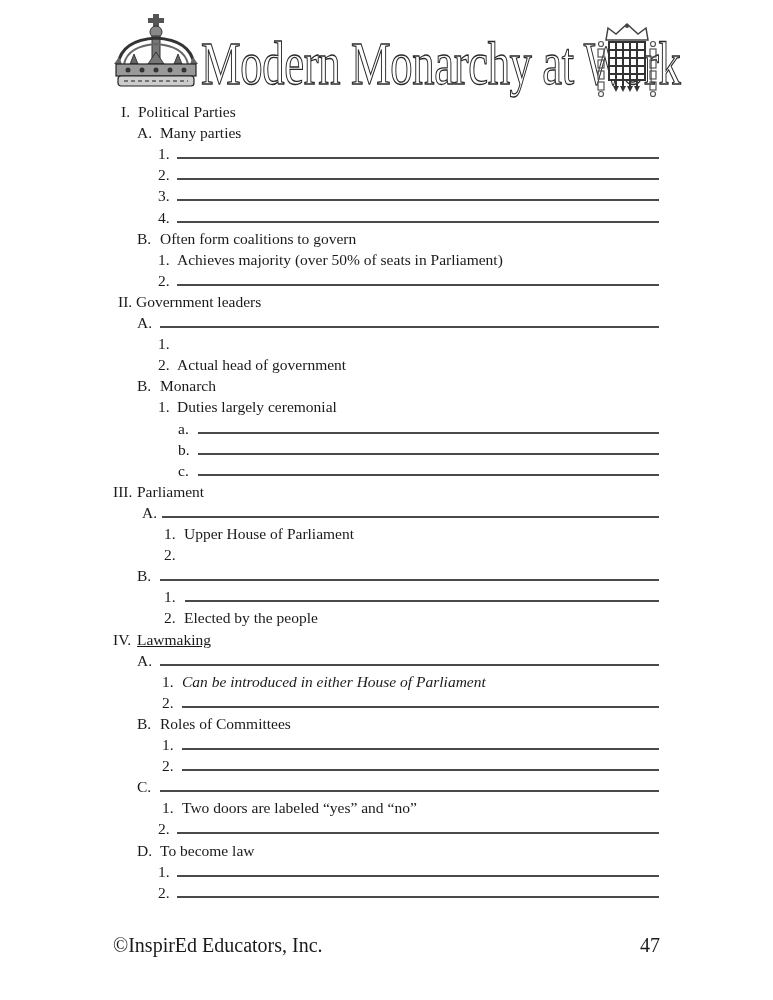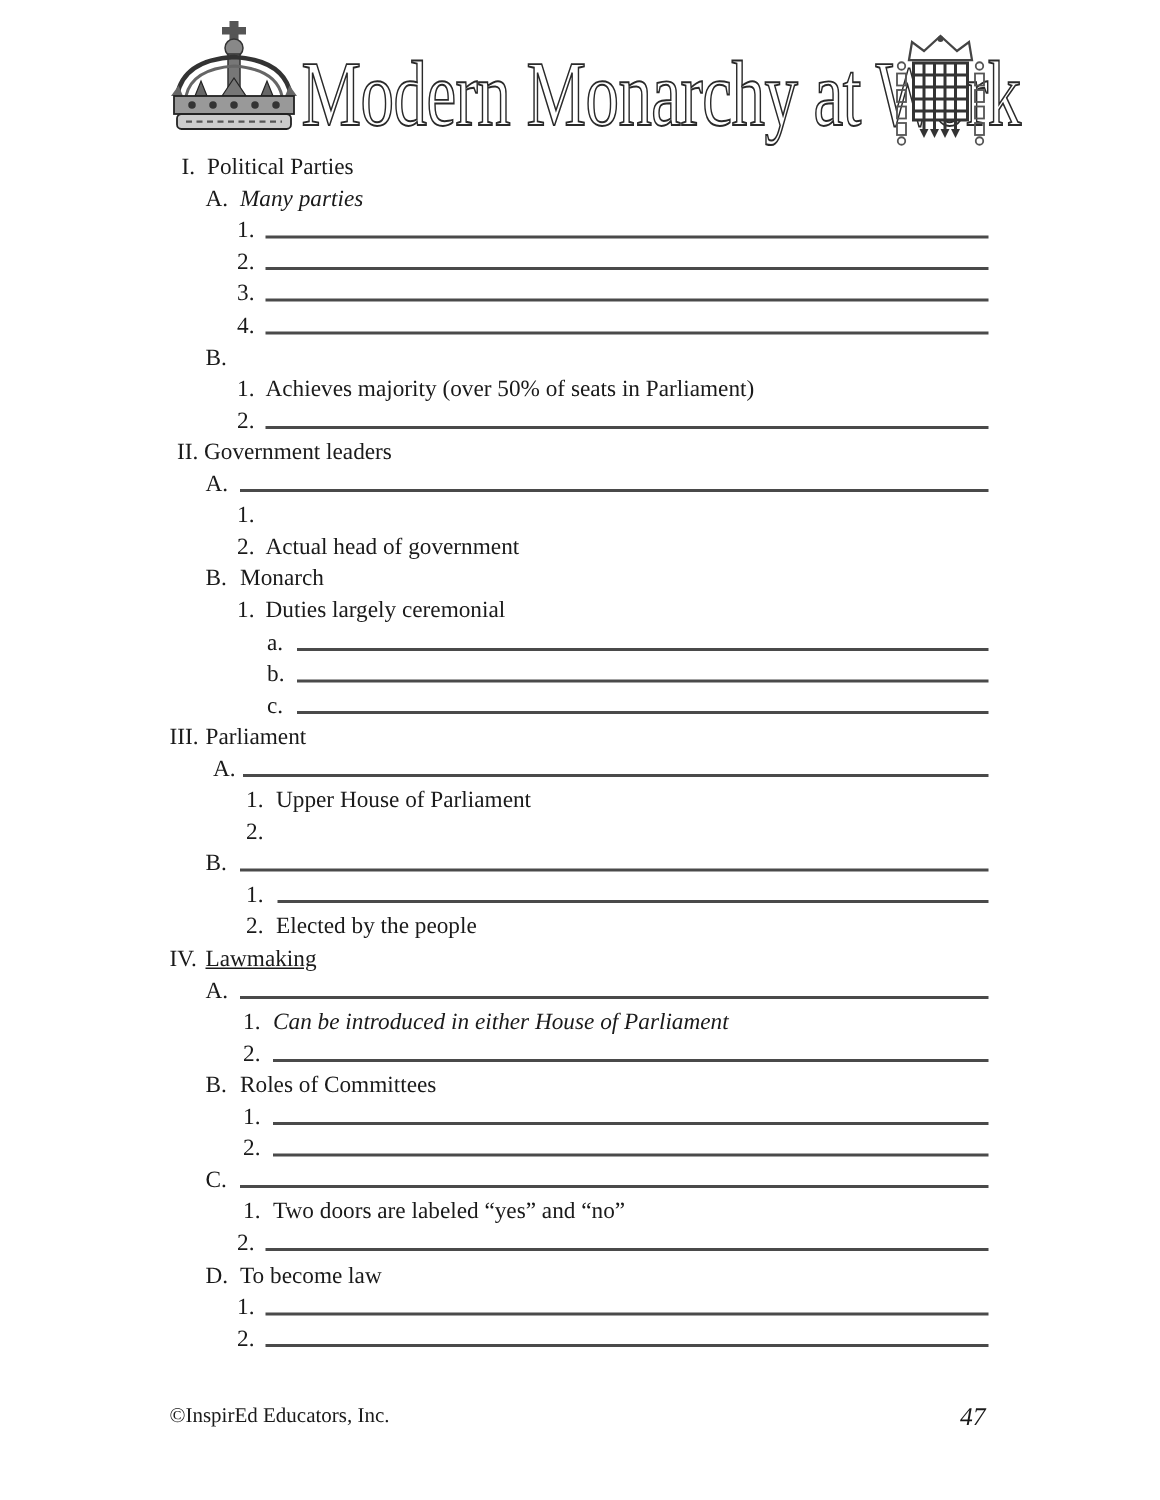--- a/index.html
+++ b/index.html
@@ -14,22 +14,22 @@
     font-size: 62px; line-height: 70px; white-space: nowrap;
     color: #ffffff; -webkit-text-stroke: 1.3px #2a2a2a;
     transform-origin: 0 0; transform: scaleX(0.72);
     letter-spacing: -0.5px;
   }
   .outline { position: absolute; left: 0; top: 0; width: 773px; height: 1000px; }
   .row { position: absolute; height: 21px; font-size: 15.5px; line-height: 21px; white-space: nowrap; }
   .row .lbl { position: absolute; top: 0; }
   .row .txt { position: absolute; top: 0; }
   .row .blank { position: absolute; top: 14px; height: 2px; background: #4a4a4a; }
-  .footer-left { position: absolute; left: 113px; top: 935px; font-size: 14px; line-height: 20px; }
-  .footer-right { position: absolute; left: 640px; top: 935px; font-size: 17px; line-height: 20px; font-style: italic; }
+  .footer-left { position: absolute; left: 113px; top: 935px; font-size: 20px; line-height: 20px; }
+  .footer-right { position: absolute; left: 640px; top: 935px; font-size: 20px; line-height: 20px; }
 </style>
 </head>
 <body>
 
 <div class="header">
   <svg class="crown" viewBox="0 0 92 88">
 
     <rect x="43" y="2" width="6" height="14" fill="#555"></rect>
     <rect x="38" y="6" width="16" height="5" fill="#555"></rect>
     <circle cx="46" cy="20" r="6" fill="#888" stroke="#333" stroke-width="1"></circle>
@@ -97,40 +97,41 @@
   </svg>
 </div>
 
 <div class="outline" id="outline">
     <div class="row" style="top: 101px; left: 0px; width: 773px;">
       <span class="lbl" style="left: 121px;">I.</span>
       <span class="txt" style="left: 138px; font-family: Liberation Serif, serif;">Political Parties</span>
     </div>
     <div class="row" style="top: 122.1px; left: 0px; width: 773px;">
       <span class="lbl" style="left: 137px;">A.</span>
-      <span class="txt" style="left: 160px; font-style: italic;">Many parties</span>
+      <span class="txt" style="left: 160px;">Many parties</span>
     </div>
     <div class="row" style="top: 143.2px; left: 0px; width: 773px;">
       <span class="lbl" style="left: 158px;">1.</span>
       <span class="blank" style="left: 177px; width: 482px;"></span>
     </div>
     <div class="row" style="top: 164.3px; left: 0px; width: 773px;">
       <span class="lbl" style="left: 158px;">2.</span>
       <span class="blank" style="left: 177px; width: 482px;"></span>
     </div>
     <div class="row" style="top: 185.4px; left: 0px; width: 773px;">
       <span class="lbl" style="left: 158px;">3.</span>
       <span class="blank" style="left: 177px; width: 482px;"></span>
     </div>
     <div class="row" style="top: 206.5px; left: 0px; width: 773px;">
       <span class="lbl" style="left: 158px;">4.</span>
       <span class="blank" style="left: 177px; width: 482px;"></span>
     </div>
     <div class="row" style="top: 227.6px; left: 0px; width: 773px;">
       <span class="lbl" style="left: 137px;">B.</span>
+      <span class="txt" style="left: 160px;">Often form coalitions to govern</span>
     </div>
     <div class="row" style="top: 248.7px; left: 0px; width: 773px;">
       <span class="lbl" style="left: 158px;">1.</span>
       <span class="txt" style="left: 177px;">Achieves majority (over 50% of seats in Parliament)</span>
     </div>
     <div class="row" style="top: 269.8px; left: 0px; width: 773px;">
       <span class="lbl" style="left: 158px;">2.</span>
       <span class="blank" style="left: 177px; width: 482px;"></span>
     </div>
     <div class="row" style="top: 290.9px; left: 0px; width: 773px;">

